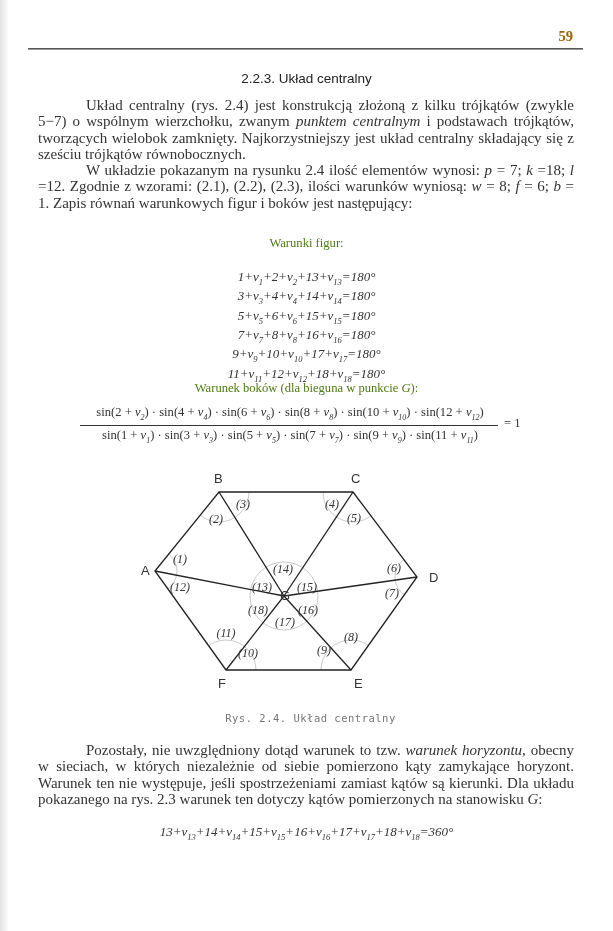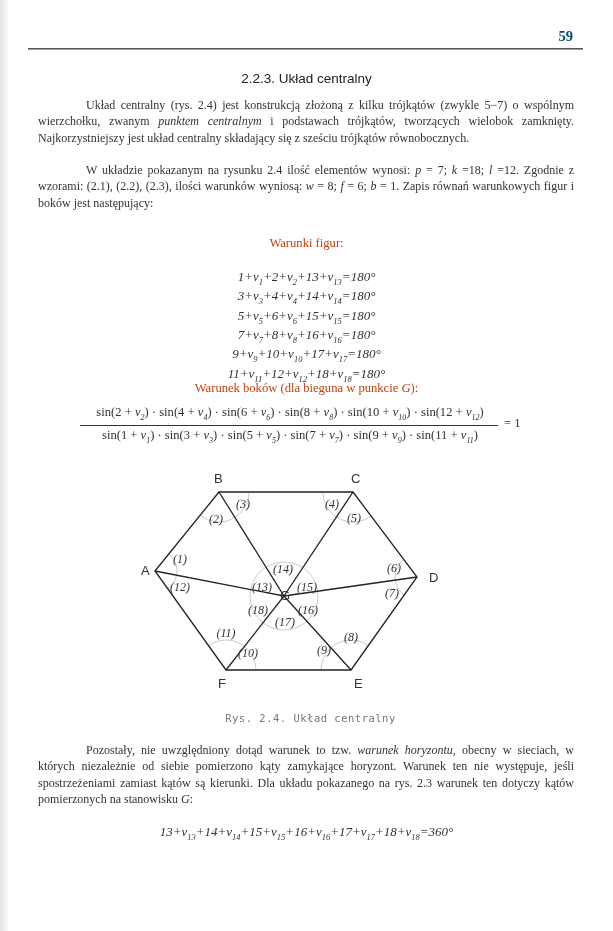--- a/index.html
+++ b/index.html
@@ -2,29 +2,29 @@
 <html><head>
 <meta charset="utf-8">
 <style>
   html, body { margin:0; padding:0; }
   body { width:613px; height:931px; background:#ffffff; position:relative; overflow:hidden;
          font-family:"Liberation Serif", serif; color:#2a2a2a; }
   .leftshade { position:absolute; left:0; top:0; width:8px; height:931px;
                background:linear-gradient(to right,#e4e4e4,#fafafa); }
   .header { position:absolute; left:28px; top:28px; width:553px; height:18px; }
   .header .title { position:absolute; left:120px; top:0; font-style:italic; font-size:14.5px; color:#333; }
-  .header .pnum { position:absolute; right:8px; top:0; font-weight:bold; font-size:14.5px; color:#0c4a6e; }
+  .header .pnum { position:absolute; right:8px; top:0; font-weight:bold; font-size:14.5px; color:#a16207; }
   .rule { position:absolute; left:28px; top:48px; width:555px; height:1px; background:#555; box-shadow:0 1px 0 #999; }
   .section { position:absolute; left:0; width:613px; top:71px; text-align:center;
              font-family:"Liberation Sans", sans-serif; font-size:13.5px; color:#222; }
-  .para { position:absolute; left:38px; width:536px; font-size:12px; line-height:16.3px;
+  .para { position:absolute; left:38px; width:536px; font-size:15px; line-height:16.3px;
           text-align:justify; color:#333; }
   .para .indent { display:inline-block; width:48px; }
   .para i { font-style:italic; }
-  .center { position:absolute; left:0; width:613px; text-align:center; font-size:12.6px; color:#c2410c; }
+  .center { position:absolute; left:0; width:613px; text-align:center; font-size:12.6px; color:#4d7c0f; }
   .eq { position:absolute; left:0; width:613px; text-align:center; font-style:italic;
         font-size:13px; line-height:23px; color:#333;margin-top:10px; }
   .eq sub { font-size:8.5px; font-style:italic; }
   .frac { position:absolute; left:80px; top:405px; width:460px; font-size:12.6px; color:#333; }
   .frac .num { position:absolute; left:0; top:0; width:420px; text-align:center; white-space:nowrap; }
   .frac .bar { position:absolute; left:0; top:20px; width:418px; height:1px; background:#333; }
   .frac .den { position:absolute; left:0; top:23px; width:420px; text-align:center; white-space:nowrap; }
   .frac .eqone { position:absolute; left:424px; top:11px; }
   .frac sub { font-size:8px; font-style:italic; }
   .frac .v { font-style:italic; }

